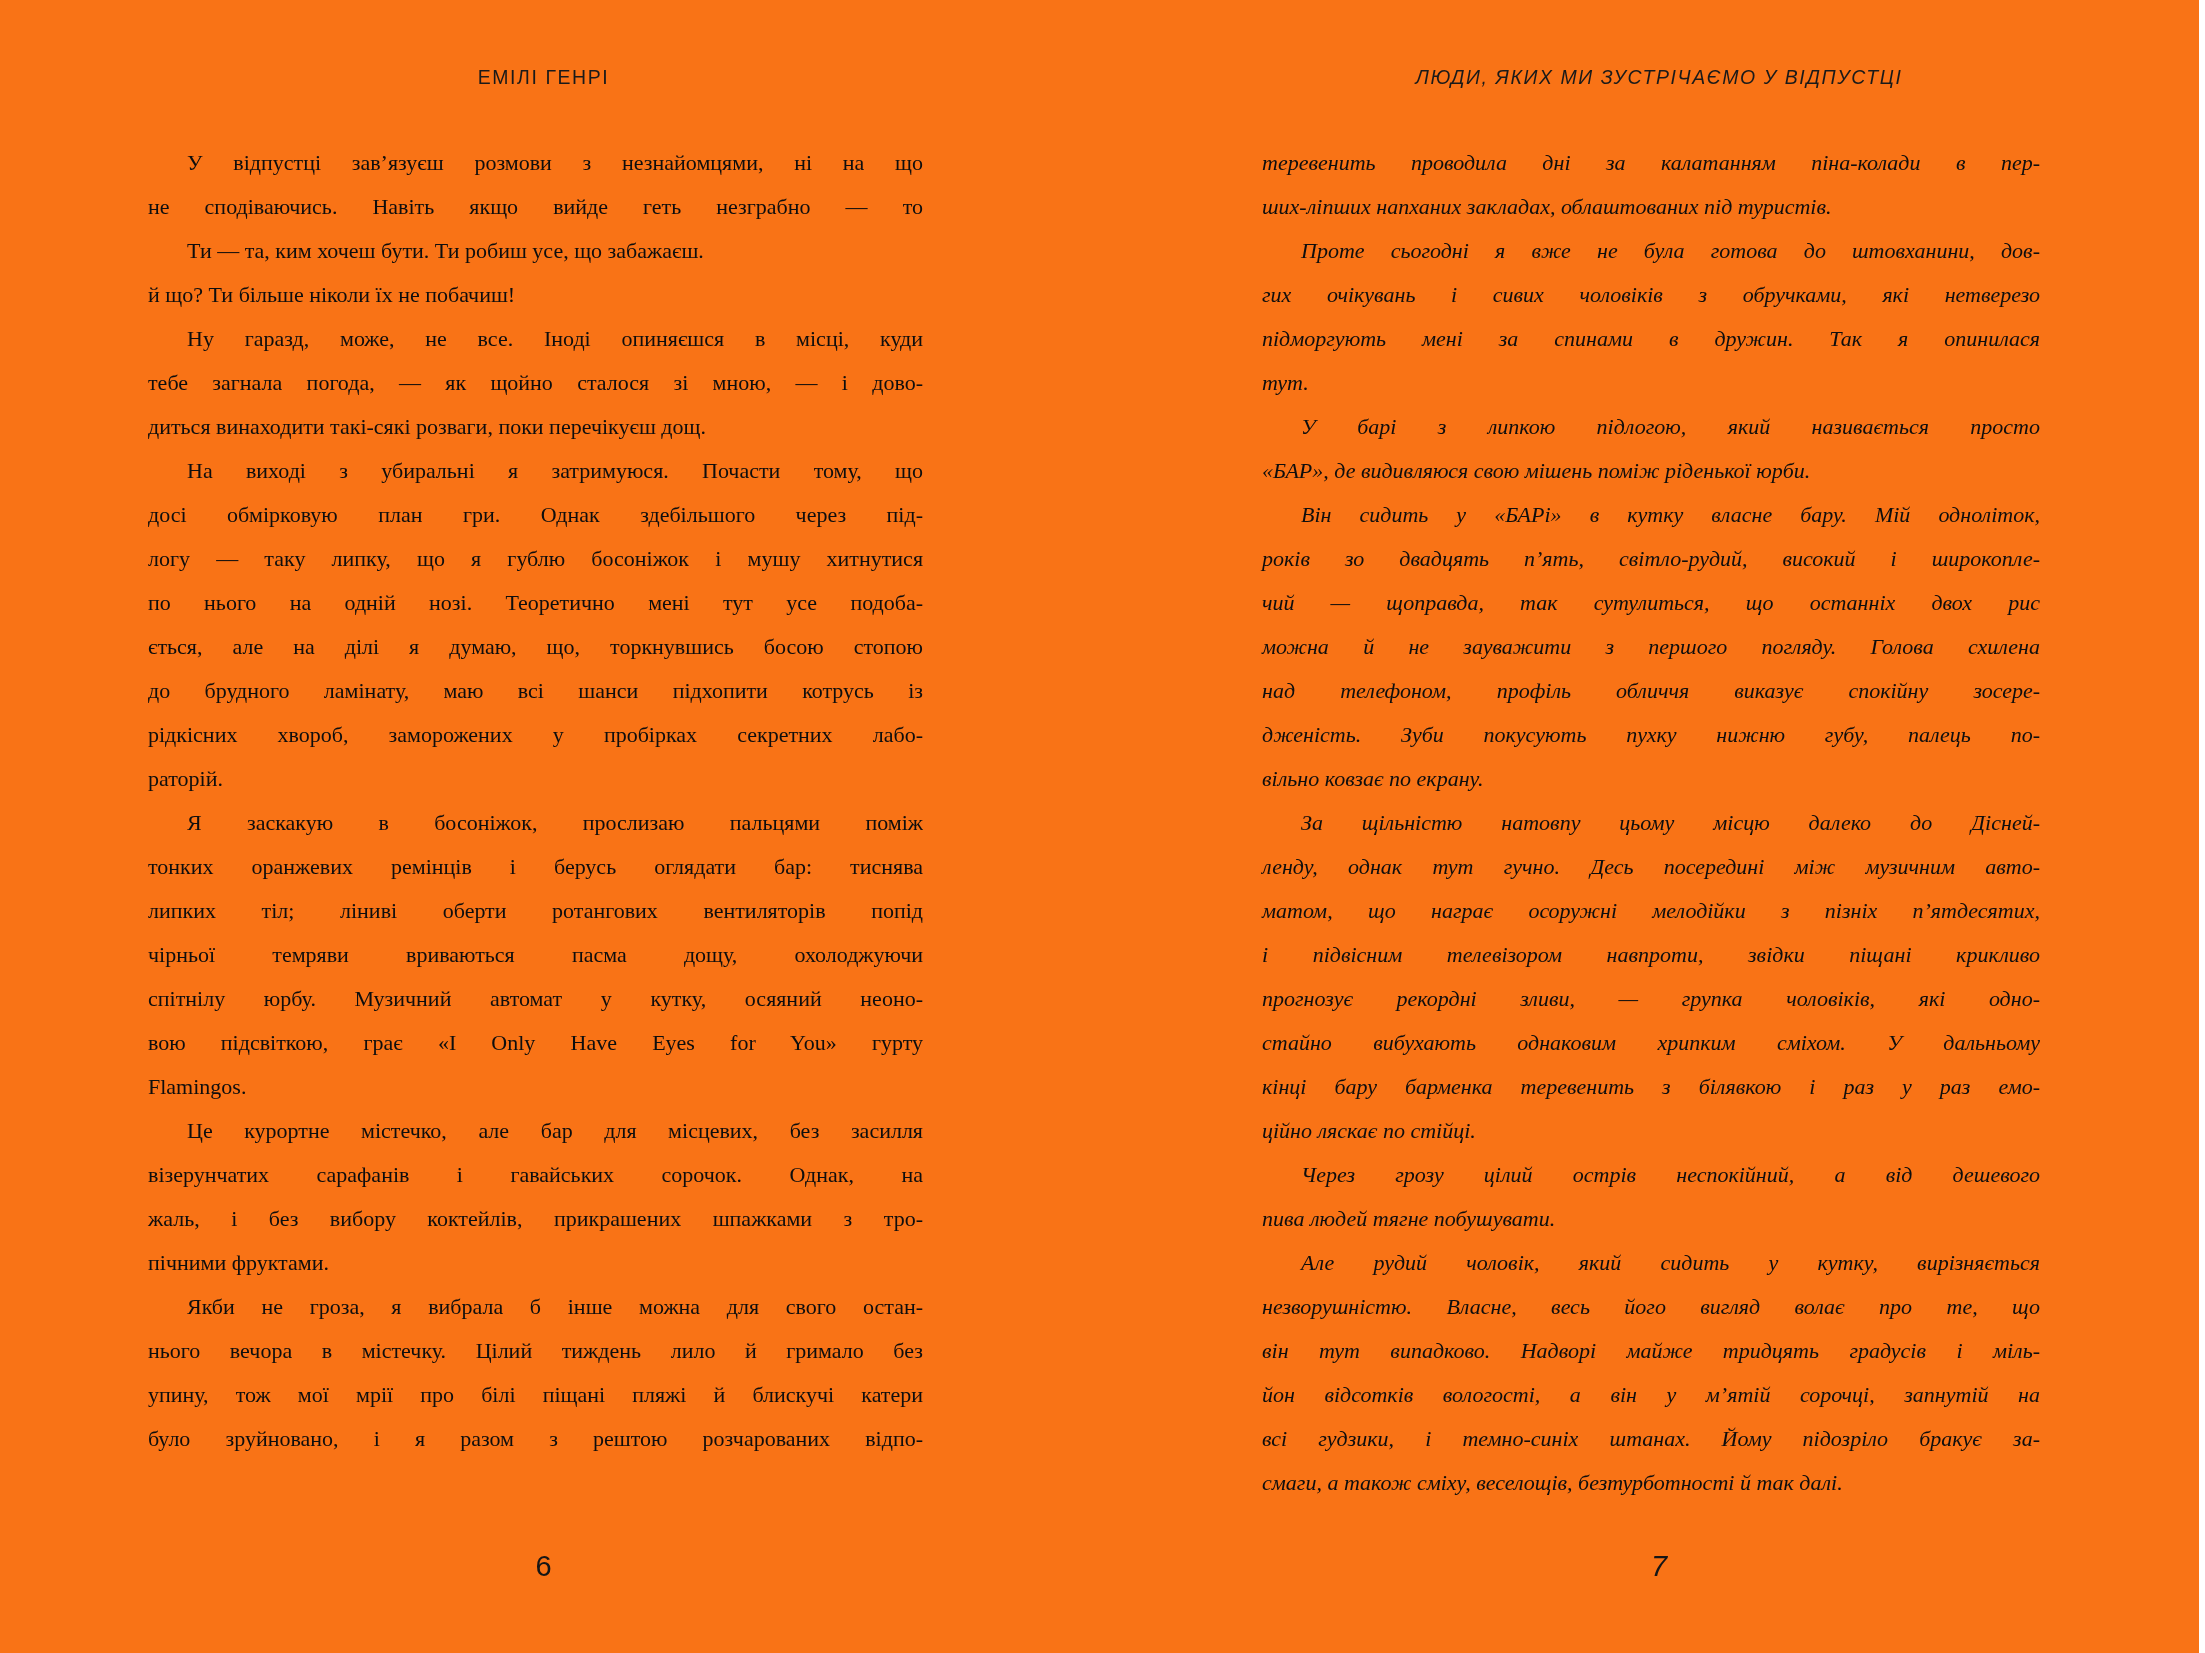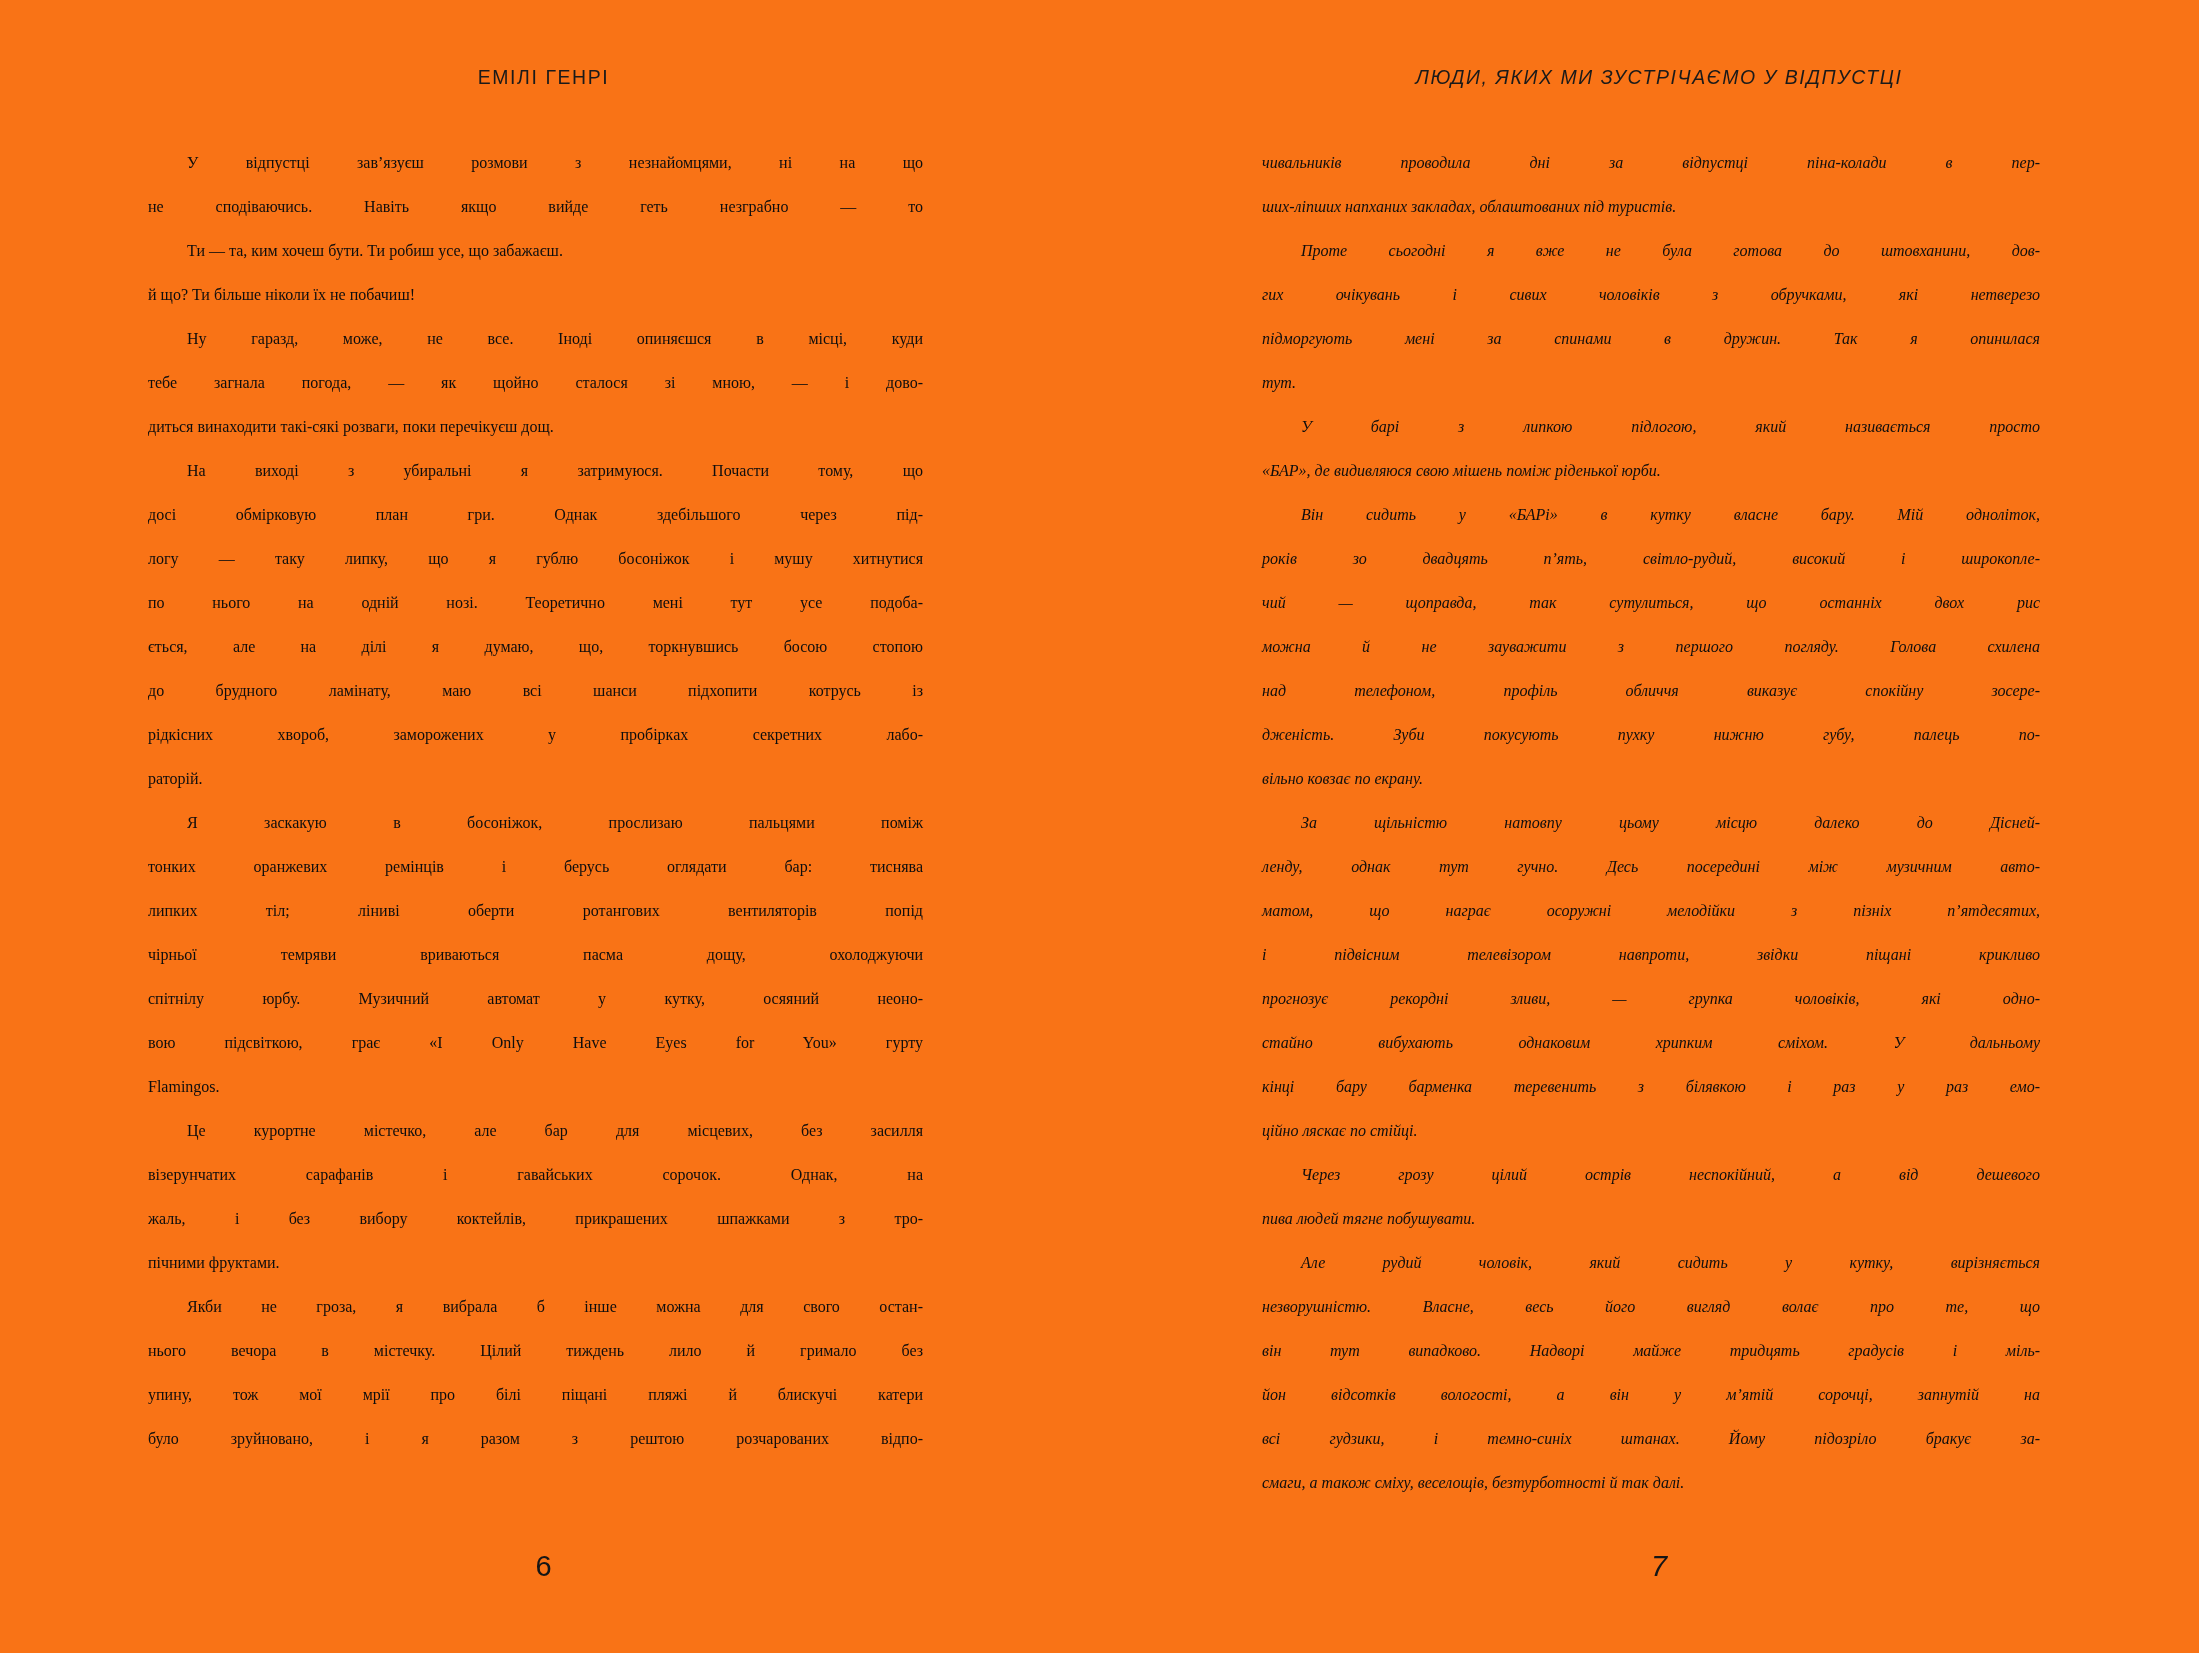--- a/index.html
+++ b/index.html
@@ -38,21 +38,21 @@
     white-space: nowrap;
     transform: scaleX(0.94);
     transform-origin: center top;
   }
 
   .text-block {
     position: absolute;
     top: 141px;
     left: 0;
     right: 16px;
-    font-size: 16px;
+    font-size: 22px;
     line-height: 44px;
     color: #0e0e0e;
   }
   .line {
     text-align: justify;
     text-align-last: justify;
     height: 44px;
   }
   .line.last   { text-align-last: left; }
   .line.indent { text-indent: 39px; }
@@ -106,21 +106,21 @@
         <div class="line">нього вечора в містечку. Цілий тиждень лило й гримало без</div>
         <div class="line">упину, тож мої мрії про білі піщані пляжі й блискучі катери</div>
         <div class="line">було зруйновано, і я разом з рештою розчарованих відпо-</div>
       </div>
     <div class="pagenum">6</div>
   </section>
 
   <section class="page right">
     <div class="running-head">ЛЮДИ, ЯКИХ МИ ЗУСТРІЧАЄМО У ВІДПУСТЦІ</div>
     <div class="text-block">
-        <div class="line">чивальників проводила дні за відпустці піна-колади в пер-</div>
+        <div class="line">теревенить проводила дні за калатанням піна-колади в пер-</div>
         <div class="line last">ших-ліпших напханих закладах, облаштованих під туристів.</div>
         <div class="line indent">Проте сьогодні я вже не була готова до штовханини, дов-</div>
         <div class="line">гих очікувань і сивих чоловіків з обручками, які нетверезо</div>
         <div class="line">підморгують мені за спинами в дружин. Так я опинилася</div>
         <div class="line last">тут.</div>
         <div class="line indent">У барі з липкою підлогою, який називається просто</div>
         <div class="line last">«БАР», де видивляюся свою мішень поміж ріденької юрби.</div>
         <div class="line indent">Він сидить у «БАРі» в кутку власне бару. Мій одноліток,</div>
         <div class="line">років зо двадцять п’ять, світло-рудий, високий і широкопле-</div>
         <div class="line">чий — щоправда, так сутулиться, що останніх двох рис</div>

